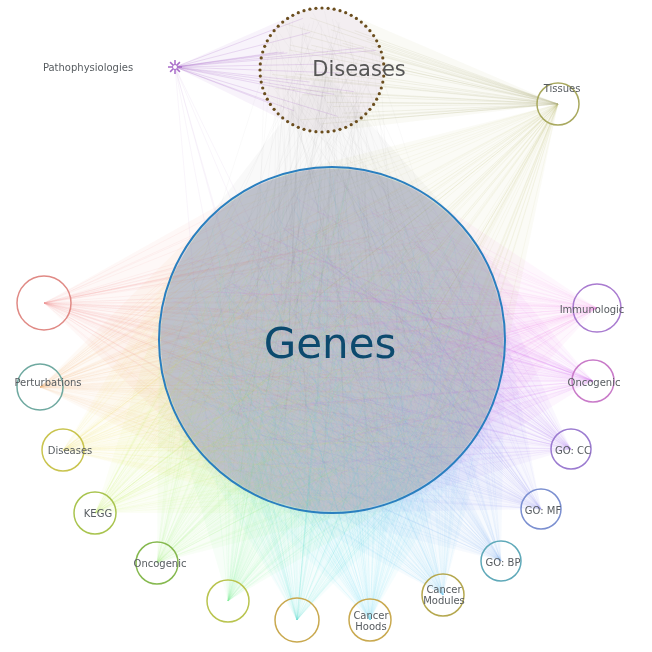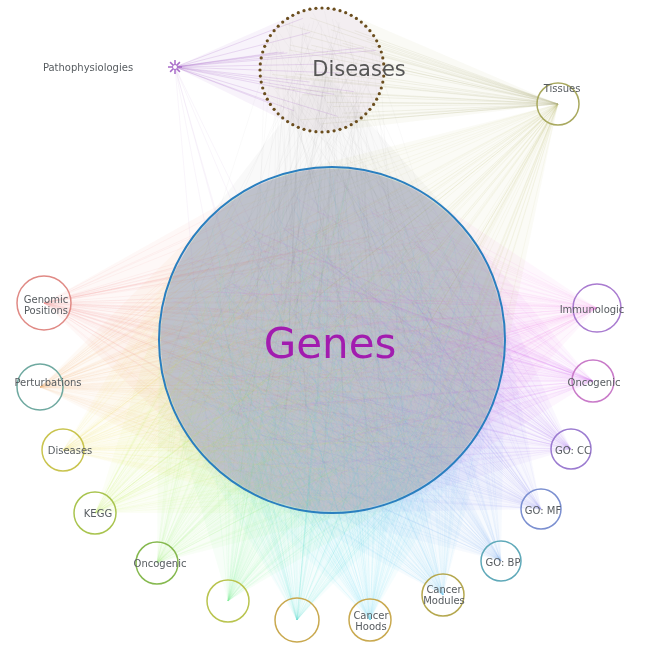--- a/index.html
+++ b/index.html
@@ -7,21 +7,21 @@
     position:relative;width:652px;height:652px;overflow:hidden;background:#ffffff;
     font-family:"DejaVu Sans","Liberation Sans",sans-serif;
   }
   #viz{position:absolute;left:0;top:0;}
   .label{
     position:absolute;transform:translate(-50%,-50%);
     text-align:center;color:#575c60;font-size:10px;line-height:1.12;
     pointer-events:none;
   }
   .nowrap{white-space:nowrap;}
-  #label-genes{font-size:42px;color:#a21caf;}
+  #label-genes{font-size:42px;color:#0c4a6e;}
   #label-diseases{font-size:21px;color:#565656;margin-left:37px;}
 </style>
 </head>
 <body>
 
 <div id="app">
   <svg id="viz" width="652" height="652" viewBox="0 0 652 652">
       <polygon points="44.0,303.0 247.5,189.1 298.5,170.3 352.8,168.3 405.1,183.2 450.2,213.6 483.5,256.5 502.0,307.7 503.6,362.0 488.3,414.2 457.5,459.0 414.4,492.1 363.1,510.2 308.7,511.4 256.7,495.7 212.1,464.7" fill="#f4766b" fill-opacity="0.05"></polygon>
       <polygon points="40.0,387.0 209.8,217.5 253.5,185.8 304.9,169.1 359.0,169.1 410.4,185.8 454.1,217.5 486.0,261.2 502.8,312.5 503.0,366.5 486.4,418.0 454.8,461.8 411.2,493.8 359.9,510.7 305.9,511.0 254.4,494.6" fill="#f49a4f" fill-opacity="0.05"></polygon>
       <polygon points="63.0,450.0 184.1,250.3 219.2,208.8 265.5,180.3 318.3,167.5 372.5,171.8 422.7,192.7 463.9,228.1 492.1,274.5 504.5,327.4 499.9,381.6 478.7,431.6 443.1,472.6 396.4,500.6 343.4,512.6 289.3,507.6" fill="#e8e04f" fill-opacity="0.05"></polygon>
@@ -1268,21 +1268,20 @@
         <line x1="175" y1="67" x2="175.0" y2="60.0" stroke="#a86bc9" stroke-width="1.5"></line>
         <line x1="175" y1="67" x2="179.9" y2="62.1" stroke="#a86bc9" stroke-width="1.5"></line>
         <circle cx="175" cy="67" r="2.5" fill="#ffffff" stroke="#a86bc9"></circle>
       </g>
     </svg>
 
   <div class="label nowrap" style="left:88px;top:68px">Pathophysiologies</div>
   <div class="label" id="label-diseases" style="left:322px;top:70px">Diseases</div>
   <div class="label nowrap" style="left:562px;top:89px">Tissues</div>
 
-  <div class="label" style="left:46px;top:305px;width:80px">Genomic Positions</div>
   <div class="label nowrap" style="left:48px;top:383px">Perturbations</div>
   <div class="label nowrap" style="left:70px;top:451px">Diseases</div>
   <div class="label nowrap" style="left:98px;top:514px">KEGG</div>
   <div class="label nowrap" style="left:160px;top:564px">Oncogenic</div>
   <div class="label" style="left:371px;top:621px;width:58px">Cancer Hoods</div>
   <div class="label" style="left:444px;top:595px;width:72px">Cancer Modules</div>
   <div class="label nowrap" style="left:503px;top:563px">GO: BP</div>
   <div class="label nowrap" style="left:543px;top:511px">GO: MF</div>
   <div class="label nowrap" style="left:573px;top:451px">GO: CC</div>
   <div class="label nowrap" style="left:594px;top:383px">Oncogenic</div>

